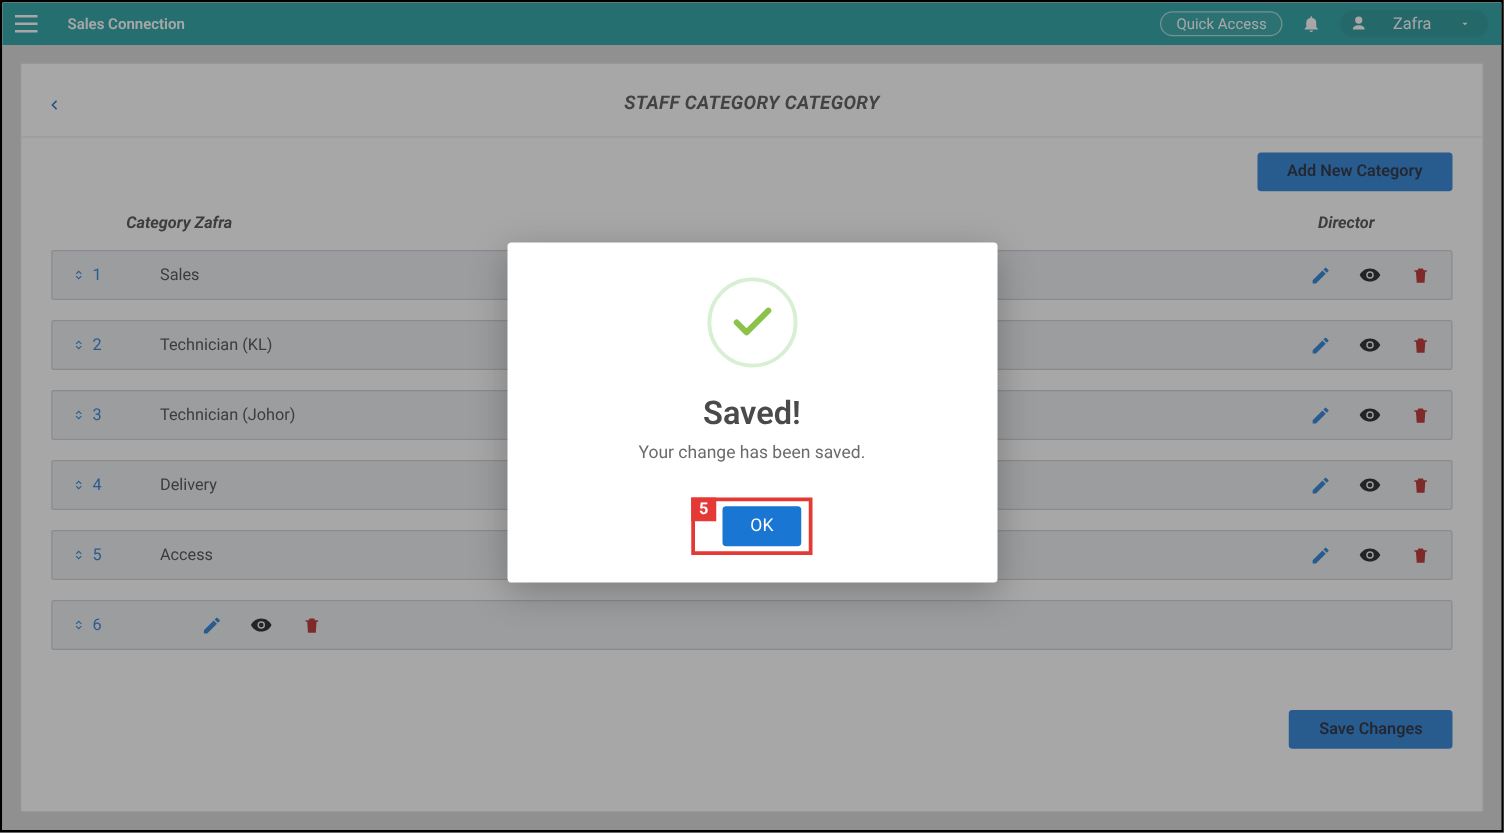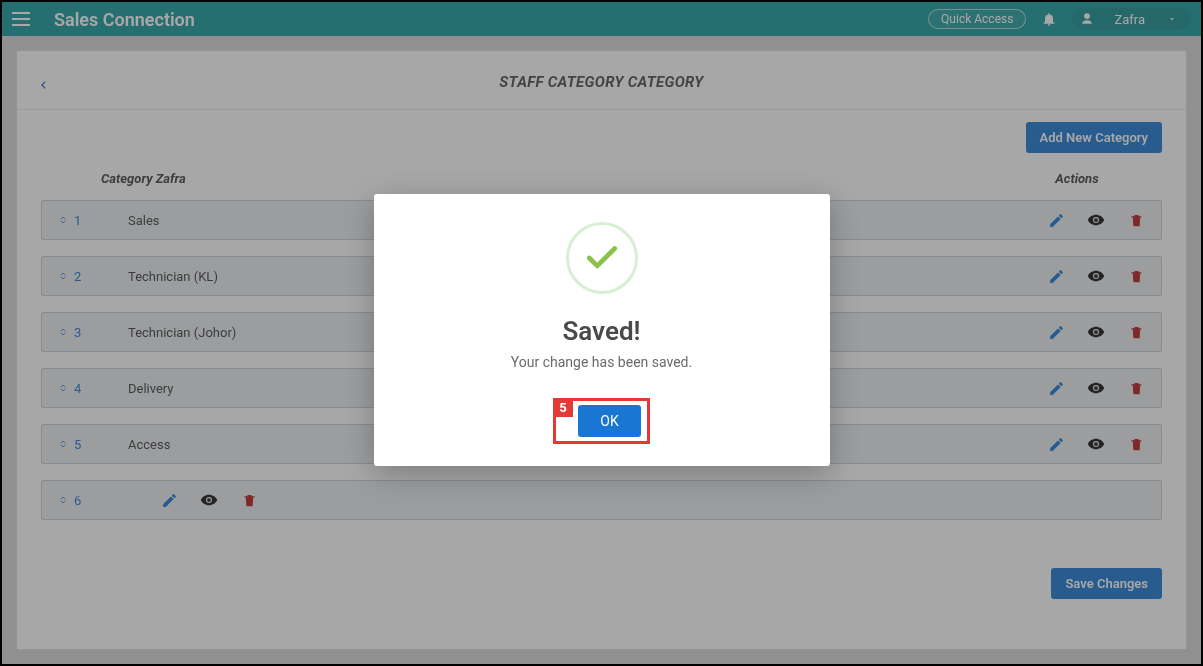--- a/index.html
+++ b/index.html
@@ -1,44 +1,44 @@
 <!DOCTYPE html>
 <html><head>
 <meta charset="utf-8">
 <style>
   * { box-sizing: border-box; margin: 0; padding: 0; font-family: -apple-system, BlinkMacSystemFont, "Segoe UI", Roboto, Arial, sans-serif; }
   body { width: 1203px; height: 666px; background: #fff; border: 2px solid #000; overflow: hidden; position: relative; }
   .topbar { height: 34px; background: #159a9c; display: flex; align-items: center; padding: 0 10px; color: #fff; }
   .hamburger { width: 24px; height: 24px; display:flex; flex-direction:column; justify-content:center; gap:4px; cursor:pointer; }
   .hamburger span { display:block; height:2px; background:#fff; width:18px; }
-  .brand { font-weight:600; margin-left:18px; font-size:18px; }
+  .brand { font-weight:600; margin-left:18px; font-size:12px; }
   .spacer { flex:1; }
   .quick-access { border:1px solid rgba(255,255,255,0.6); border-radius:12px; padding:2px 12px; font-size:12px; color:#fff; background:rgba(255,255,255,0.05); }
   .bell { margin: 0 14px; }
   .user-chip { display:flex; align-items:center; background:rgba(0,0,0,0.08); border-radius:14px; padding:2px 10px 2px 6px; font-size:13px; color:#fff; gap:18px; }
   .viewport { position:absolute; top:34px; left:0; right:0; bottom:0; background:#d6d6d6; padding:14px; }
   .card { background:#fff; border:1px solid #dcdcdc; border-radius:2px; height:100%; padding:0; position:relative; }
   .card-header { position:relative; text-align:center; padding:22px 0 18px 0; border-bottom:1px solid #e9e9e9; }
   .back-btn { position:absolute; left:22px; top:24px; color:#1565c0; font-size:18px; font-weight:700; }
   .page-title { font-style:italic; font-weight:700; color:#4a4a4a; font-size:15px; letter-spacing:0.3px; }
   .card-body { padding:12px 24px 18px 24px; }
   .add-row { display:flex; justify-content:flex-end; margin-bottom:8px; }
-  .btn-primary { background:#1976d2; color:#ffffff; border:none; border-radius:3px; padding:8px 14px; font-size:13px; font-weight:600; }
+  .btn-primary { background:#1976d2; color:#0f172a; border:none; border-radius:3px; padding:8px 24px; font-size:13px; font-weight:600; }
   .list-header { display:flex; align-items:center; padding:10px 0 14px 0; }
   .col-name { flex:1; font-style:italic; font-weight:700; color:#3f3f3f; font-size:13px; padding-left:60px; }
   .col-actions { width:170px; text-align:center; font-style:italic; font-weight:700; color:#3f3f3f; font-size:13px; }
   .list { display:flex; flex-direction:column; gap:16px; }
   .row { background:#e9edf1; border:1px solid #c8ccd1; border-radius:2px; display:flex; align-items:center; height:40px; padding:0 16px; }
   .drag { display:flex; align-items:center; color:#1976d2; font-size:13px; width:50px; gap:6px; }
   .row-name { flex:1; color:#3d3d3d; font-size:13px; padding-left:20px; }
   .row-actions { display:flex; align-items:center; gap:22px; width:150px; justify-content:flex-end; }
   .icon { width:18px; height:18px; display:inline-flex; align-items:center; justify-content:center; }
   .save-row { display:flex; justify-content:flex-end; margin-top:48px; }
   .overlay { position:absolute; inset:0; background:rgba(60,60,60,0.45); }
-  .modal { position:absolute; left:50%; top:192px; transform:translateX(-50%); width:456px; background:#fff; border-radius:3px; box-shadow:0 8px 30px rgba(0,0,0,0.25); padding:28px 26px 22px 26px; text-align:center; }
+  .modal { position:absolute; left:50%; top:192px; transform:translateX(-50%); width:392px; background:#fff; border-radius:3px; box-shadow:0 8px 30px rgba(0,0,0,0.25); padding:28px 26px 22px 26px; text-align:center; }
   .check-ring { width:72px; height:72px; border-radius:50%; border:3px solid #d7efd2; display:flex; align-items:center; justify-content:center; margin:0 auto 22px auto; }
   .modal-title { font-size:26px; font-weight:600; color:#4a4a4a; margin-bottom:8px; }
   .modal-sub { font-size:14px; color:#6b6b6b; margin-bottom:28px; }
   .ok-wrap { display:inline-block; border:3px solid #e53935; padding:4px 6px 4px 22px; position:relative; }
   .ok-label { position:absolute; left:-3px; top:-3px; background:#e53935; color:#fff; font-weight:700; font-size:13px; padding:2px 6px; }
   .btn-ok { background:#1976d2; color:#fff; border:none; border-radius:3px; padding:8px 22px; font-size:14px; }
 </style>
 </head>
 <body>
 
@@ -80,21 +80,21 @@
           </svg>
       </span>
       <div class="page-title">STAFF CATEGORY CATEGORY</div>
     </div>
     <div class="card-body">
       <div class="add-row">
         <button class="btn-primary">Add New Category</button>
       </div>
       <div class="list-header">
         <div class="col-name">Category Zafra</div>
-        <div class="col-actions">Actions</div>
+        <div class="col-actions">Director</div>
       </div>
       <div class="list" id="cat-list">
           <div class="row">
             <div class="drag">
               <svg width="10" height="14" viewBox="0 0 24 24" fill="none" stroke="#1976d2" stroke-width="2">
                 <path d="M7 10l5-5 5 5M7 14l5 5 5-5"></path>
               </svg>
               <span>1</span>
             </div>
             <div class="row-name">Sales</div>

